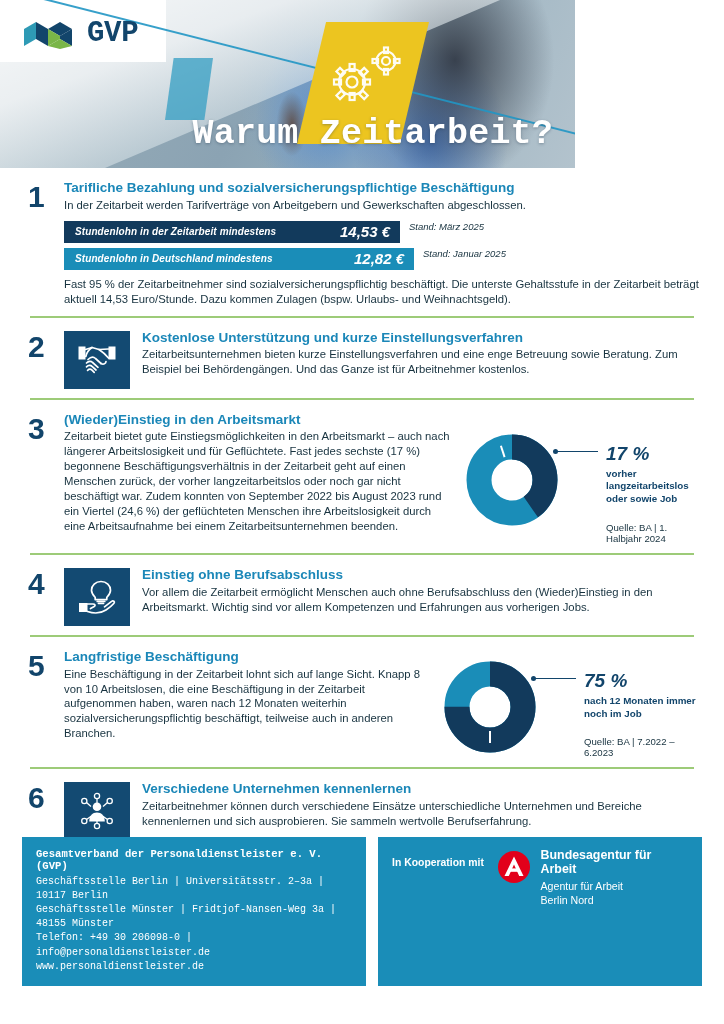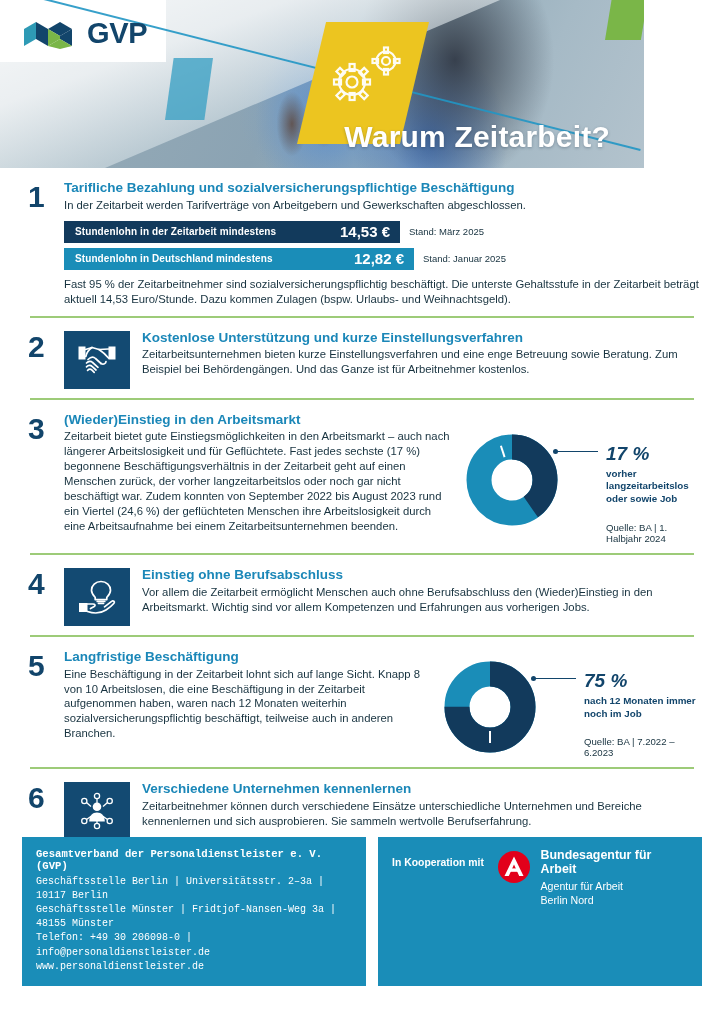--- a/index.html
+++ b/index.html
@@ -15,24 +15,25 @@
     position: relative;
     width: 724px;
     height: 1024px;
     background: #ffffff;
     overflow: hidden;
   }
 
   
   .header {
     position: relative;
-    width: 644px;
+    width: 575px;
     height: 168px;
     overflow: hidden;
     background: #8fa4b0;
+    font-family: Liberation Mono, monospace;
   }
   .header-photo {
     position: absolute;
     inset: 0;
     background:
       radial-gradient(ellipse 160px 200px at 455px 60px, rgba(40,46,58,0.85) 0%, rgba(40,46,58,0.0) 62%),
       radial-gradient(ellipse 120px 150px at 430px 140px, rgba(60,110,185,0.85) 0%, rgba(60,110,185,0) 65%),
       radial-gradient(ellipse 110px 130px at 330px 120px, rgba(80,135,205,0.7) 0%, rgba(80,135,205,0) 68%),
       radial-gradient(ellipse 90px 120px at 300px 100px, rgba(120,160,200,0.5) 0%, rgba(120,160,200,0) 70%),
       linear-gradient(115deg, #9fb2bc 0%, #93a9b6 22%, #8ba3b3 45%, #93acba 62%, #a6bac6 80%, #b3c3cd 100%);
@@ -93,23 +94,23 @@
   }
   .header-green {
     position: absolute;
     left: 605px; top: -22px;
     width: 46px; height: 62px;
     background: #7ab648;
     clip-path: polygon(22% 0, 100% 0, 78% 100%, 0 100%);
   }
   .header-title {
     position: absolute;
-    right: 34px; bottom: 14px;
+    right: 22px; bottom: 14px;
     color: #ffffff;
-    font-size: 30px;
+    font-size: 35px;
     font-weight: bold;
     letter-spacing: 0.2px;
     text-shadow: 0 1px 3px rgba(30,50,70,0.35);
   }
 
   .logo {
     position: absolute;
     left: 22px; top: 17px;
     display: flex;
     align-items: center;
@@ -173,21 +174,21 @@
     margin-bottom: 1px;
   }
   .s-text {
     color: #17323f;
     font-size: 11.3px;
     line-height: 1.32;
   }
 
   
   .bars { margin: 8px 0 7px 0; }
-  .bar-row { display: flex; align-items: center; margin-bottom: 5px; }
+  .bar-row { display: flex; margin-bottom: 5px; font-style: italic; }
   .bar {
     display: flex;
     align-items: center;
     justify-content: space-between;
     height: 22px;
     padding: 0 10px 0 11px;
     color: #ffffff;
   }
   .bar-a { background: #123a5c; width: 336px; }
   .bar-b { background: #1a8db8; width: 350px; }

